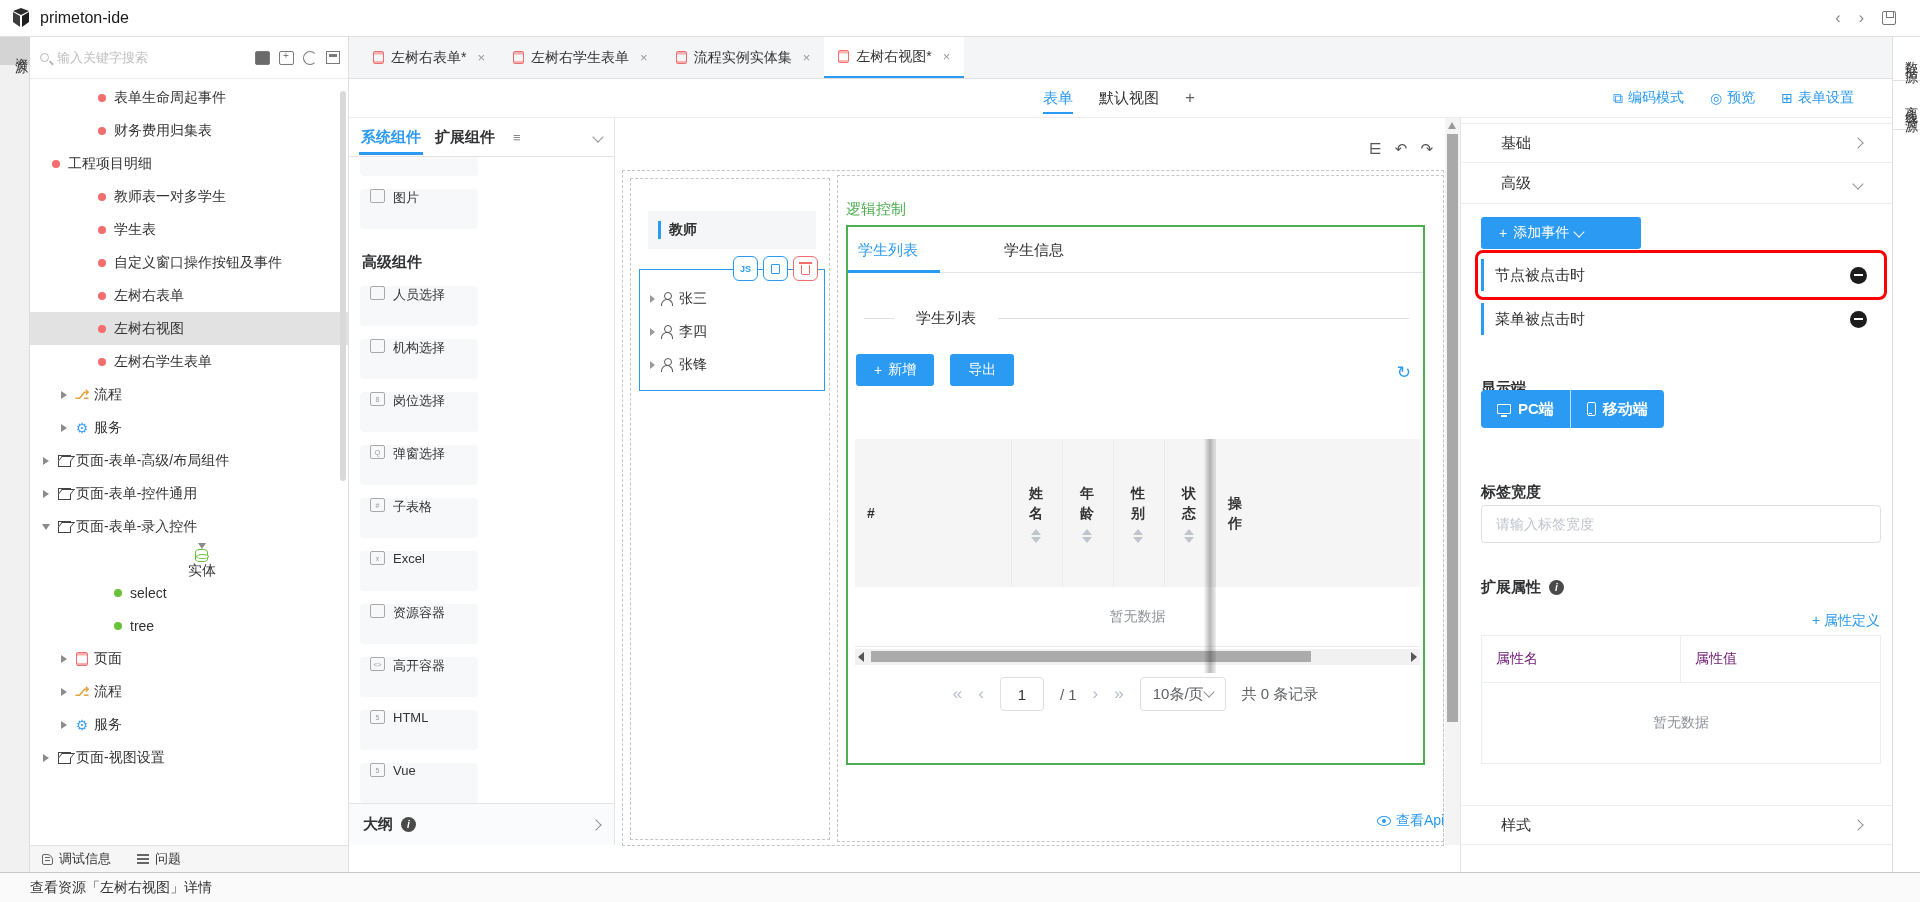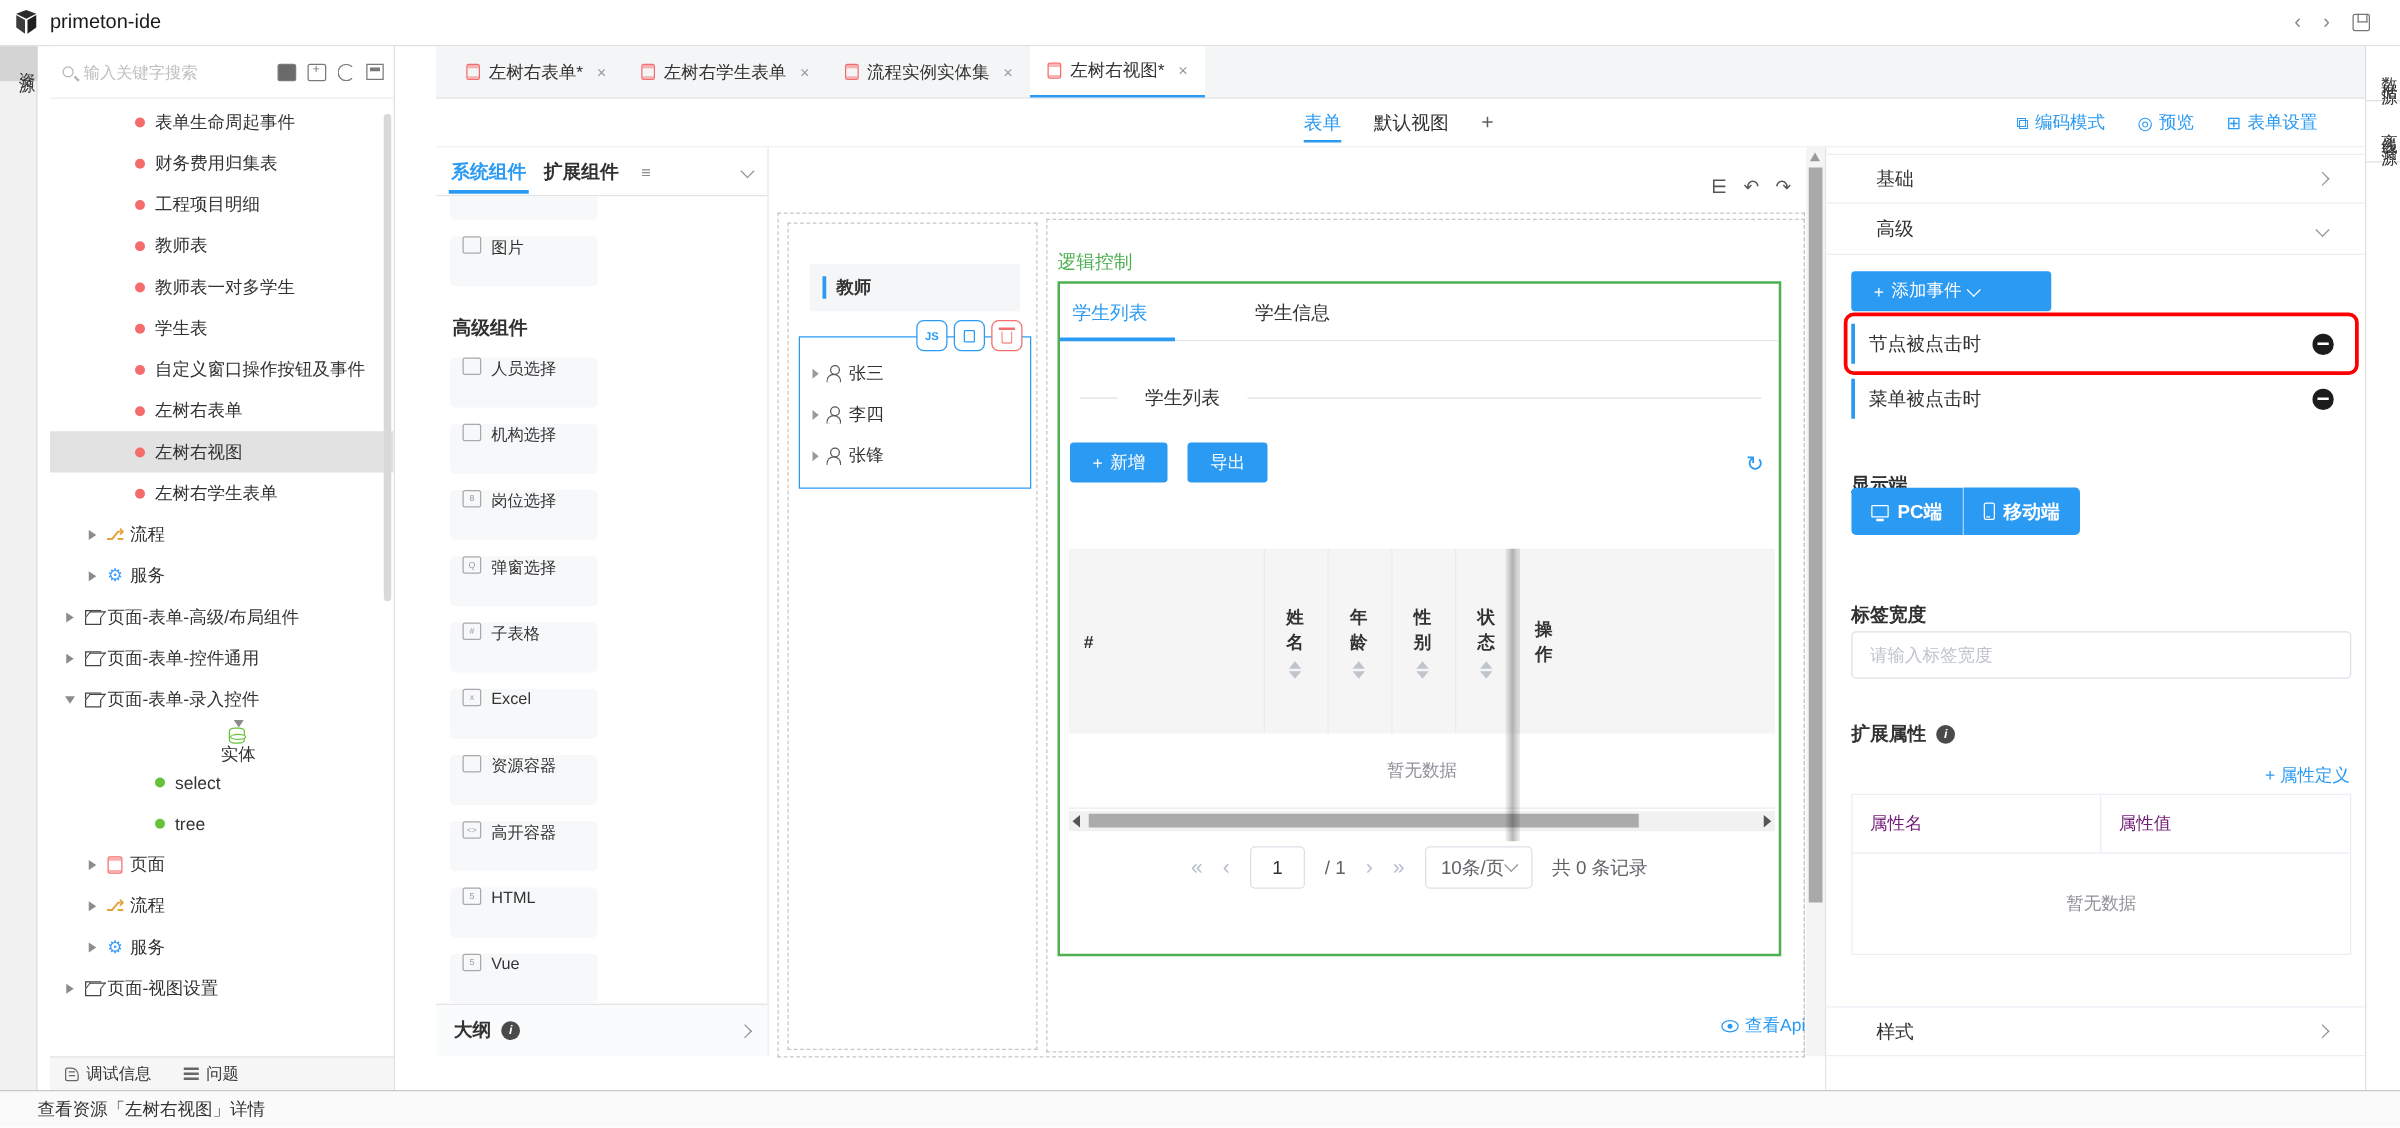--- a/index.html
+++ b/index.html
@@ -13,21 +13,21 @@
   .tb-right { margin-left:auto; display:flex; align-items:center; gap:18px; padding-right:14px; color:#666; }
   .tb-nav { font-size:16px; color:#888; cursor:pointer; }
   .i-save { width:14px; height:14px; border:1.6px solid #777; border-radius:2px; position:relative; }
   .i-save::before { content:""; position:absolute; left:3px; top:-1px; width:6px; height:6px; border:1.6px solid #777; border-top:none; }
 
   
   #leftstrip { left:0; top:37px; width:30px; height:835px; background:#f1f1f1; border-right:1px solid #ddd; }
   #res-tab { width:30px; padding:10px 0; background:#d4d4d4; writing-mode:vertical-rl; text-orientation:upright; letter-spacing:4px; text-align:center; color:#333; font-size:13px; margin:0 auto; display:flex; justify-content:center; }
 
   
-  #sidebar { left:40px; top:37px; width:276px; height:835px; background:#fff; border-right:1px solid #e0e0e0; }
+  #sidebar { left:30px; top:37px; width:319px; height:835px; background:#fff; border-right:1px solid #e0e0e0; }
   #searchrow { height:42px; border-bottom:1px solid #eee; display:flex; align-items:center; padding:0 8px 0 10px; }
   .i-search { width:9px; height:9px; border:1.5px solid #b6b6b6; border-radius:50%; position:relative; margin-right:8px; flex:none; }
   .i-search::after { content:""; position:absolute; left:8px; top:8px; width:5px; height:1.5px; background:#b6b6b6; transform:rotate(45deg); }
   #search-text { color:#bfbfbf; font-size:13px; flex:1 1 auto; }
   .srch-icons { display:flex; gap:9px; align-items:center; }
   .mini-ic { width:15px; height:14px; border:1.4px solid #7a7a7a; border-radius:2px; position:relative; }
   .mini-ic.dark { background:#6a6a6a; }
   .mini-ic.fplus::after { content:"+"; position:absolute; left:3px; top:-2px; font-size:10px; color:#7a7a7a; }
   .mini-refresh { width:14px; height:14px; border:1.6px solid #7a7a7a; border-radius:50%; border-right-color:transparent; }
   .mini-collapse { width:14px; height:13px; border:1.4px solid #7a7a7a; position:relative; background:#fff; }
@@ -256,31 +256,26 @@
         <span>表单生命周起事件</span>
       </div>
 
       <div class="trow" style="padding-left: 46px;">
         <span class="tr-arrow"></span>
         <span class="tr-icon dot-red"></span>
         <span>财务费用归集表</span>
       </div>
 
 
-      <div class="trow" style="padding-left: 46px; font-family: Liberation Serif, serif;">
+      <div class="trow" style=" font-family: Liberation Serif, serif;">
         <span class="tr-arrow"></span>
         <span class="tr-icon dot-red"></span>
         <span>工程项目明细</span>
       </div>
 
-      <div class="trow" style="padding-left: 46px;">
-        <span class="tr-arrow"></span>
-        <span class="tr-icon dot-red"></span>
-        <span>教师表</span>
-      </div>
 
       <div class="trow" style="padding-left: 46px;">
         <span class="tr-arrow"></span>
         <span class="tr-icon dot-red"></span>
         <span>教师表一对多学生</span>
       </div>
 
       <div class="trow" style="padding-left: 46px;">
         <span class="tr-arrow"></span>
         <span class="tr-icon dot-red"></span>

